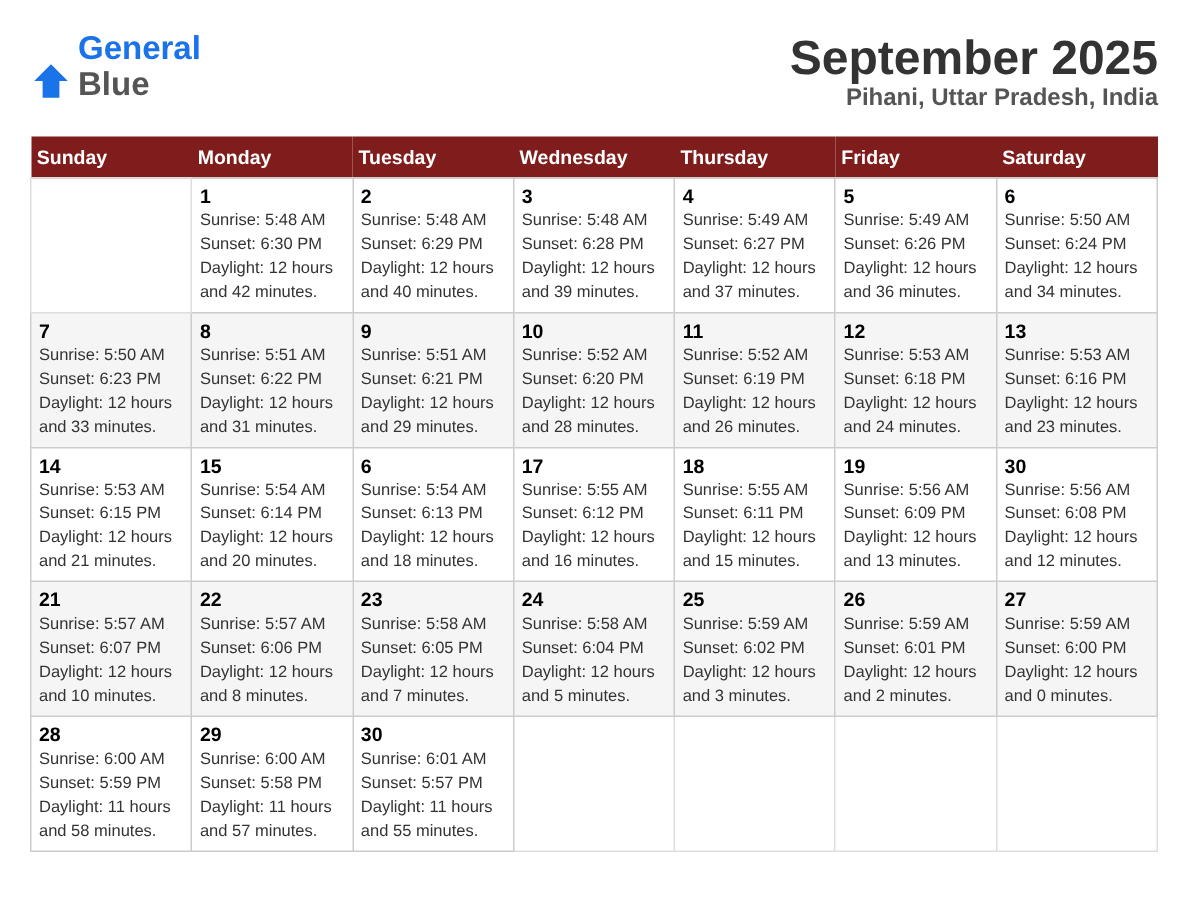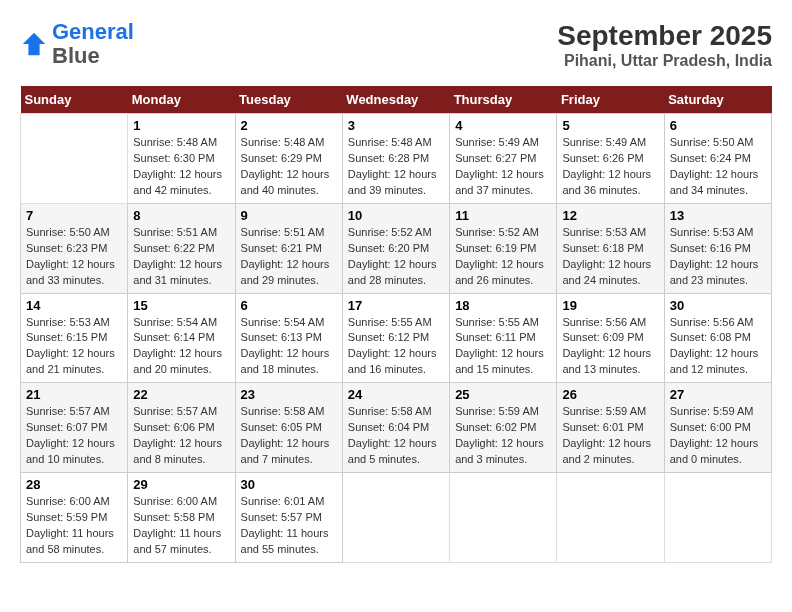--- a/index.html
+++ b/index.html
@@ -11,41 +11,41 @@
       padding: 20px;
     }
     .header {
       display: flex;
       justify-content: space-between;
       align-items: flex-start;
       margin-bottom: 16px;
     }
     .logo {
       display: flex;
-      align-items: center;
+      align-items: flex-end;
       gap: 4px;
     }
     .logo-text {
       font-size: 22px;
       font-weight: bold;
       color: #333;
       line-height: 1.1;
     }
     .logo-text span {
       color: #1a73e8;
     }
     .logo-icon {
       width: 28px;
       height: 28px;
     }
     .title-block {
       text-align: right;
     }
     .month-title {
-      font-size: 28px;
+      font-size: 32px;
       font-weight: bold;
       color: #333;
     }
     .location {
       font-size: 16px;
       color: #555;
       font-weight: bold;
     }
     table {
       width: 100%;

